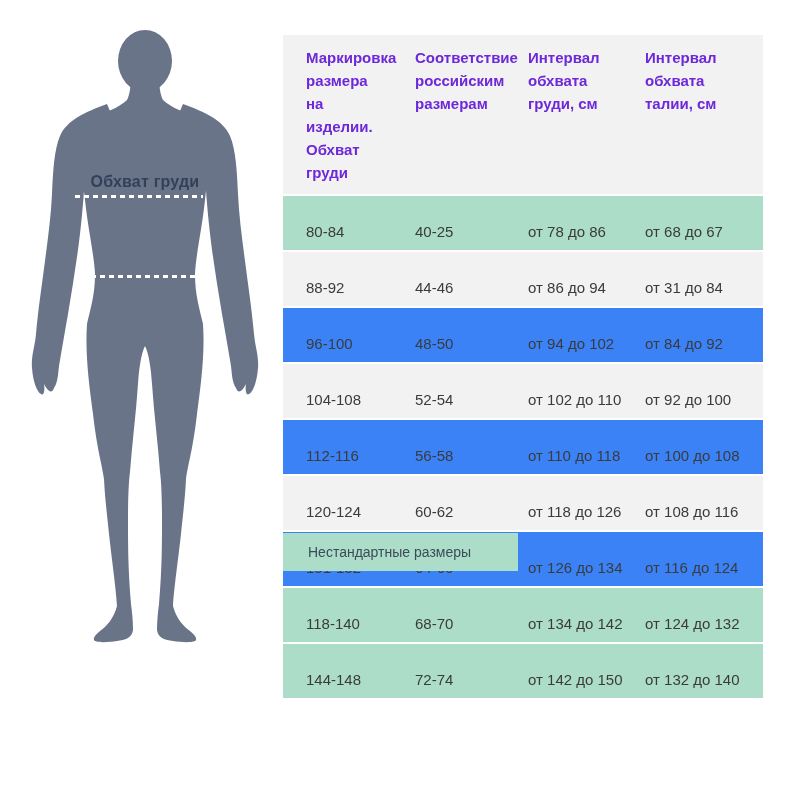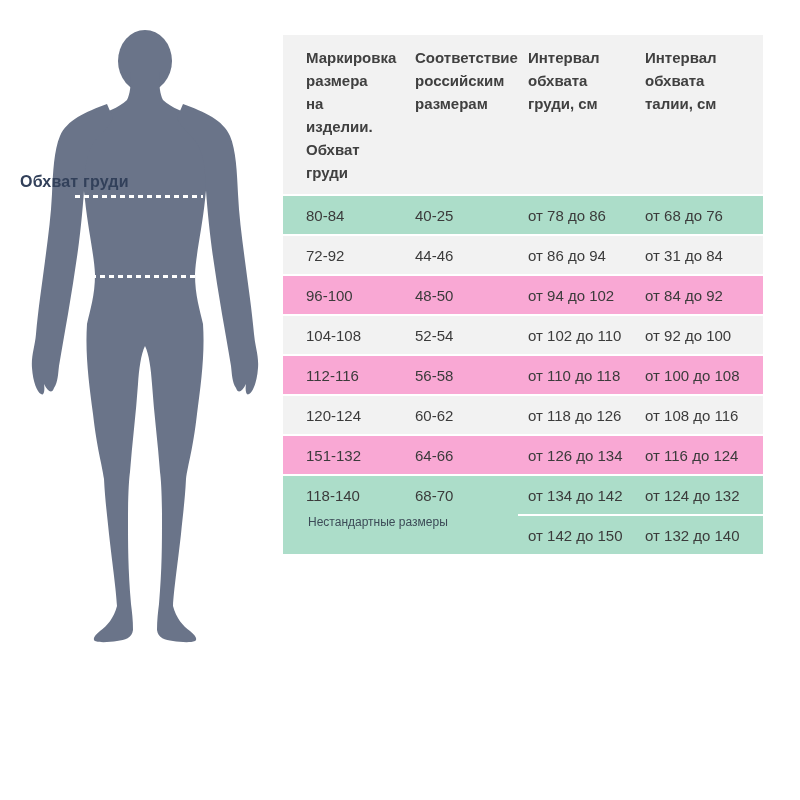--- a/index.html
+++ b/index.html
@@ -6,55 +6,55 @@
   body{
     width:800px;height:800px;background:#ffffff;position:relative;
     font-family:"Liberation Sans", sans-serif;color:#3b3b3b;overflow:hidden;
   }
   .stage{position:absolute;inset:0;}
 
   
   .figure-area{position:absolute;left:20px;top:20px;width:260px;height:640px;}
   .figure-area svg{position:absolute;left:0;top:0;}
   .measure-label{
-    position:absolute;left:0;width:250px;text-align:left;
+    position:absolute;left:0;width:250px;text-align:center;
     font-size:16px;font-weight:bold;color:#32405a;letter-spacing:.2px;
   }
   .measure-label.chest{top:153px;}
   .measure-label.waist{top:231px;}
   .measure-line{
     position:absolute;height:3px;
     background:repeating-linear-gradient(90deg,#ffffff 0 5px,rgba(0,0,0,0) 5px 9px);
   }
   .measure-line.chest{left:55px;top:175px;width:128px;}
   .measure-line.waist{left:62px;top:255px;width:113px;}
 
   
   table.size-table{
     position:absolute;left:283px;top:33px;width:480px;
     border-collapse:separate;border-spacing:0 2px;table-layout:fixed;
   }
   .size-table th{
     background:#f2f2f2;text-align:left;vertical-align:top;
-    font-size:15px;font-weight:bold;line-height:23px;color:#404040;
+    font-size:15px;font-weight:bold;line-height:23px;color:#6d28d9;
     padding:11px 6px 10px 23px;white-space:pre-line;height:90px;
   }
   .size-table td{
-    font-size:15px;color:#3b3b3b;height:38px;padding:0 4px 0 23px;
+    font-size:15px;color:#3b3b3b;height:38px;padding:16px 4px 0 23px;
     white-space:nowrap;overflow:hidden;
   }
   .size-table th:last-child,.size-table td:last-child{padding-left:20px;}
-  tr.row-white td{background:#f9a8d4;}
+  tr.row-white td{background:#3b82f6;}
   tr.row-gray td{background:#f2f2f2;}
   tr.row-green td{background:#acddc9;}
 
   
   .nonstandard-btn{
-    position:absolute;left:283px;top:503px;width:235px;height:38px;
-    background:#acddc9;color:#3c4b57;font-size:12px;line-height:38px;
+    position:absolute;left:283px;top:533px;width:235px;height:38px;
+    background:#acddc9;color:#3c4b57;font-size:14px;line-height:38px;
     padding-left:25px;box-sizing:border-box;cursor:pointer;
   }
 </style>
 </head>
 <body>
 
 <div class="stage">
 
   <div class="figure-area">
     <svg width="260" height="640" viewBox="0 0 260 640" aria-hidden="true">
@@ -162,24 +162,24 @@
         <th>Интервал
 обхвата
 талии, см</th>
       </tr>
     </thead>
     <tbody>
       <tr class="row-green">
         <td>80-84</td>
         <td>40-25</td>
         <td>от 78 до 86</td>
-        <td>от 68 до 76</td>
+        <td>от 68 до 67</td>
       </tr>
       <tr class="row-gray">
-        <td>72-92</td>
+        <td>88-92</td>
         <td>44-46</td>
         <td>от 86 до 94</td>
         <td>от 31 до 84</td>
       </tr>
       <tr class="row-white">
         <td>96-100</td>
         <td>48-50</td>
         <td>от 94 до 102</td>
         <td>от 84 до 92</td>
       </tr>

